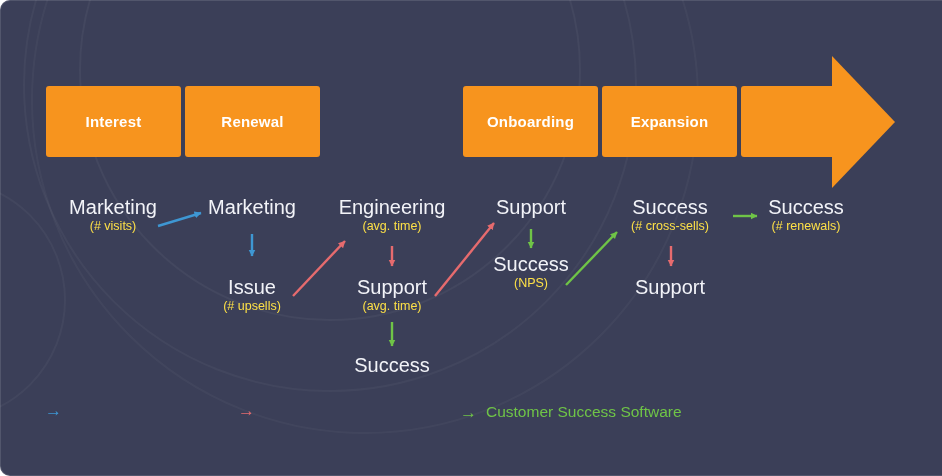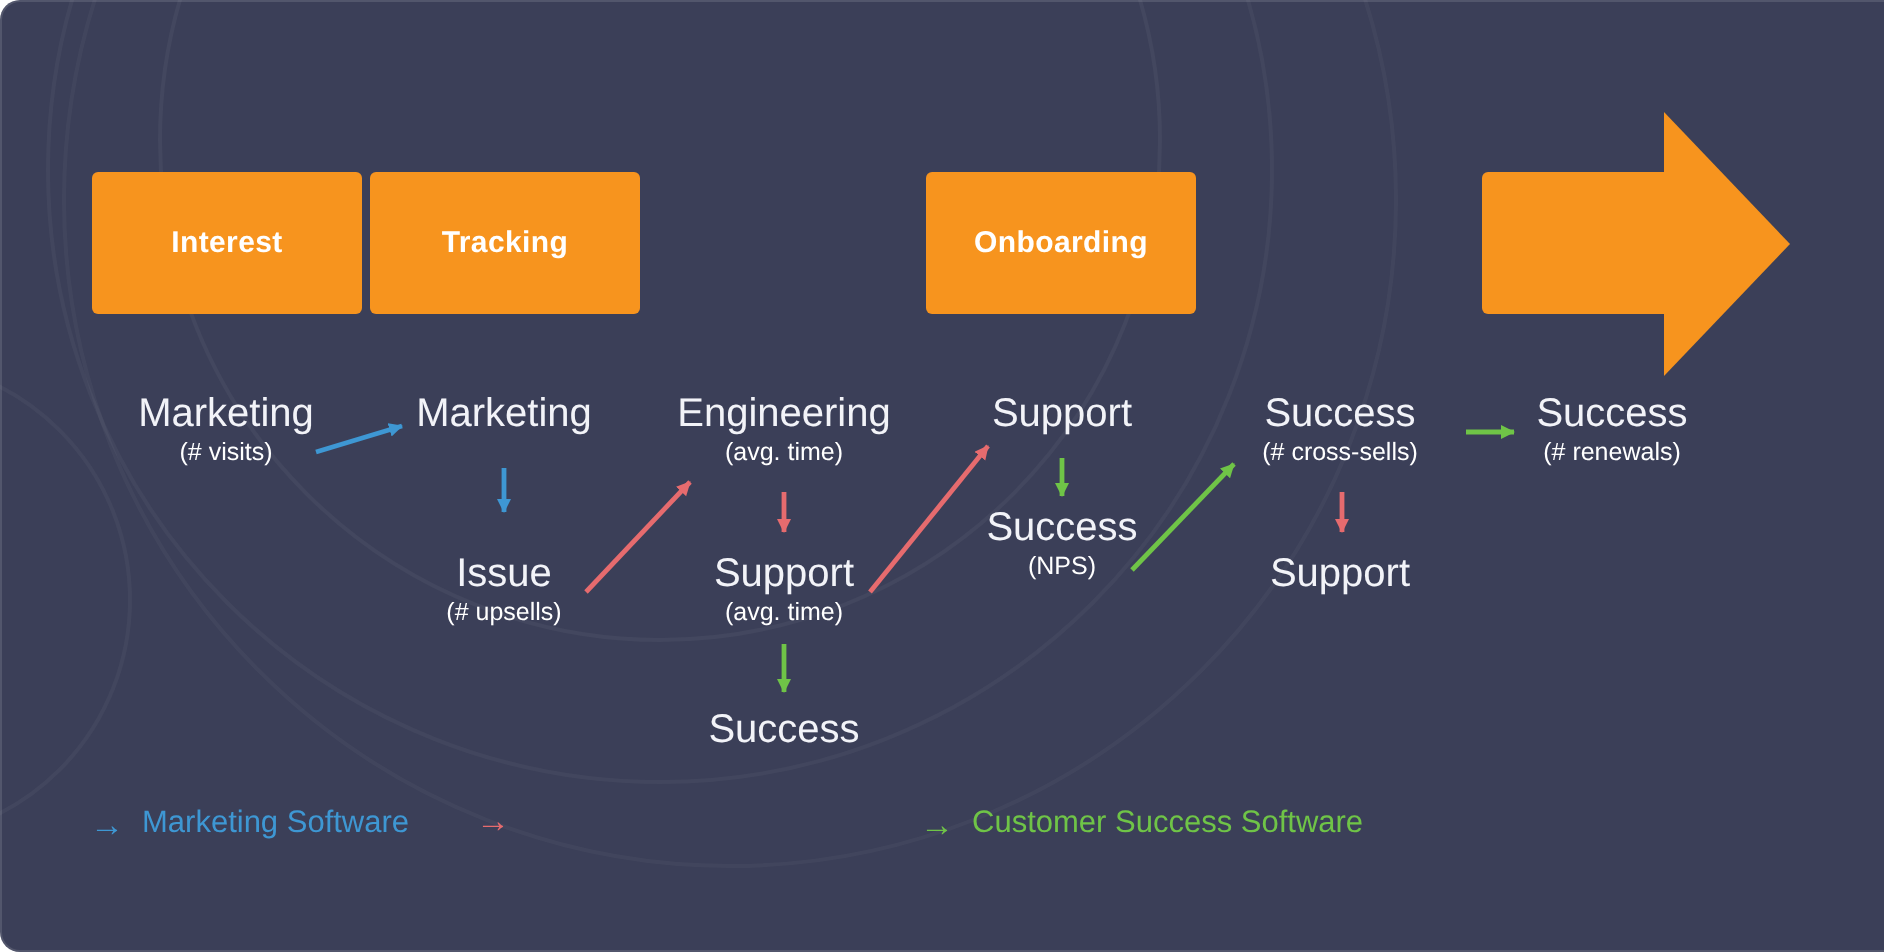--- a/index.html
+++ b/index.html
@@ -93,21 +93,21 @@
     white-space: nowrap;
     z-index: 5;
   }
   .dept-name {
     font-size: 20px;
     color: #F2F3F8;
     line-height: 20px;
   }
   .dept-metric {
     font-size: 12.5px;
-    color: #ffffff;
+    color: #fde047;
     line-height: 17px;
     margin-top: 1px;
   }
   
   .legend-item {
     position: absolute;
     top: 402px;
     display: flex;
     align-items: center;
     gap: 9px;
@@ -130,22 +130,23 @@
 <div class="card">
 
   <svg class="deco" width="942" height="476" viewBox="0 0 942 476">
     <circle cx="330" cy="70" r="250" fill="none" stroke="rgba(255,255,255,0.045)" stroke-width="2"></circle>
     <circle cx="330" cy="85" r="306" fill="none" stroke="rgba(255,255,255,0.04)" stroke-width="2"></circle>
     <circle cx="365" cy="100" r="333" fill="none" stroke="rgba(255,255,255,0.035)" stroke-width="2"></circle>
     <circle cx="-55" cy="300" r="120" fill="none" stroke="rgba(255,255,255,0.04)" stroke-width="2"></circle>
   </svg>
 
   <div class="stage" style="left:46px">Interest</div>
-  <div class="stage" style="left:185px">Tracking</div>
+  <div class="stage" style="left:185px">Renewal</div>
   <div class="stage" style="left:463px">Onboarding</div>
+  <div class="stage" style="left:602px">Expansion</div>
   <div class="stage-rect-renewal"></div>
   <div class="stage-arrowhead"></div>
 
   <svg class="connectors" width="942" height="476" viewBox="0 0 942 476">
     <defs>
       <marker id="mBlue" markerUnits="userSpaceOnUse" markerWidth="9" markerHeight="9" refX="6.5" refY="3.5" orient="auto">
         <path d="M0,0 L7,3.5 L0,7 Z" fill="#3E97D3"></path>
       </marker>
       <marker id="mRed" markerUnits="userSpaceOnUse" markerWidth="9" markerHeight="9" refX="6.5" refY="3.5" orient="auto">
         <path d="M0,0 L7,3.5 L0,7 Z" fill="#E66B6E"></path>
@@ -207,21 +208,20 @@
     <div class="dept-name">Support</div>
   </div>
 
   <div class="dept" style="left:806px; top:197px">
     <div class="dept-name">Success</div>
     <div class="dept-metric">(# renewals)</div>
   </div>
 
   <div class="legend-item c-blue" style="left:45px">
     <span class="legend-arrow">→</span>
-    <span>Marketing Software</span>
   </div>
   <div class="legend-item c-red" style="left:238px">
     <span class="legend-arrow">→</span>
   </div>
   <div class="legend-item c-green" style="left:460px">
     <span class="legend-arrow">→</span>
     <span>Customer Success Software</span>
   </div>
 
 </div>

